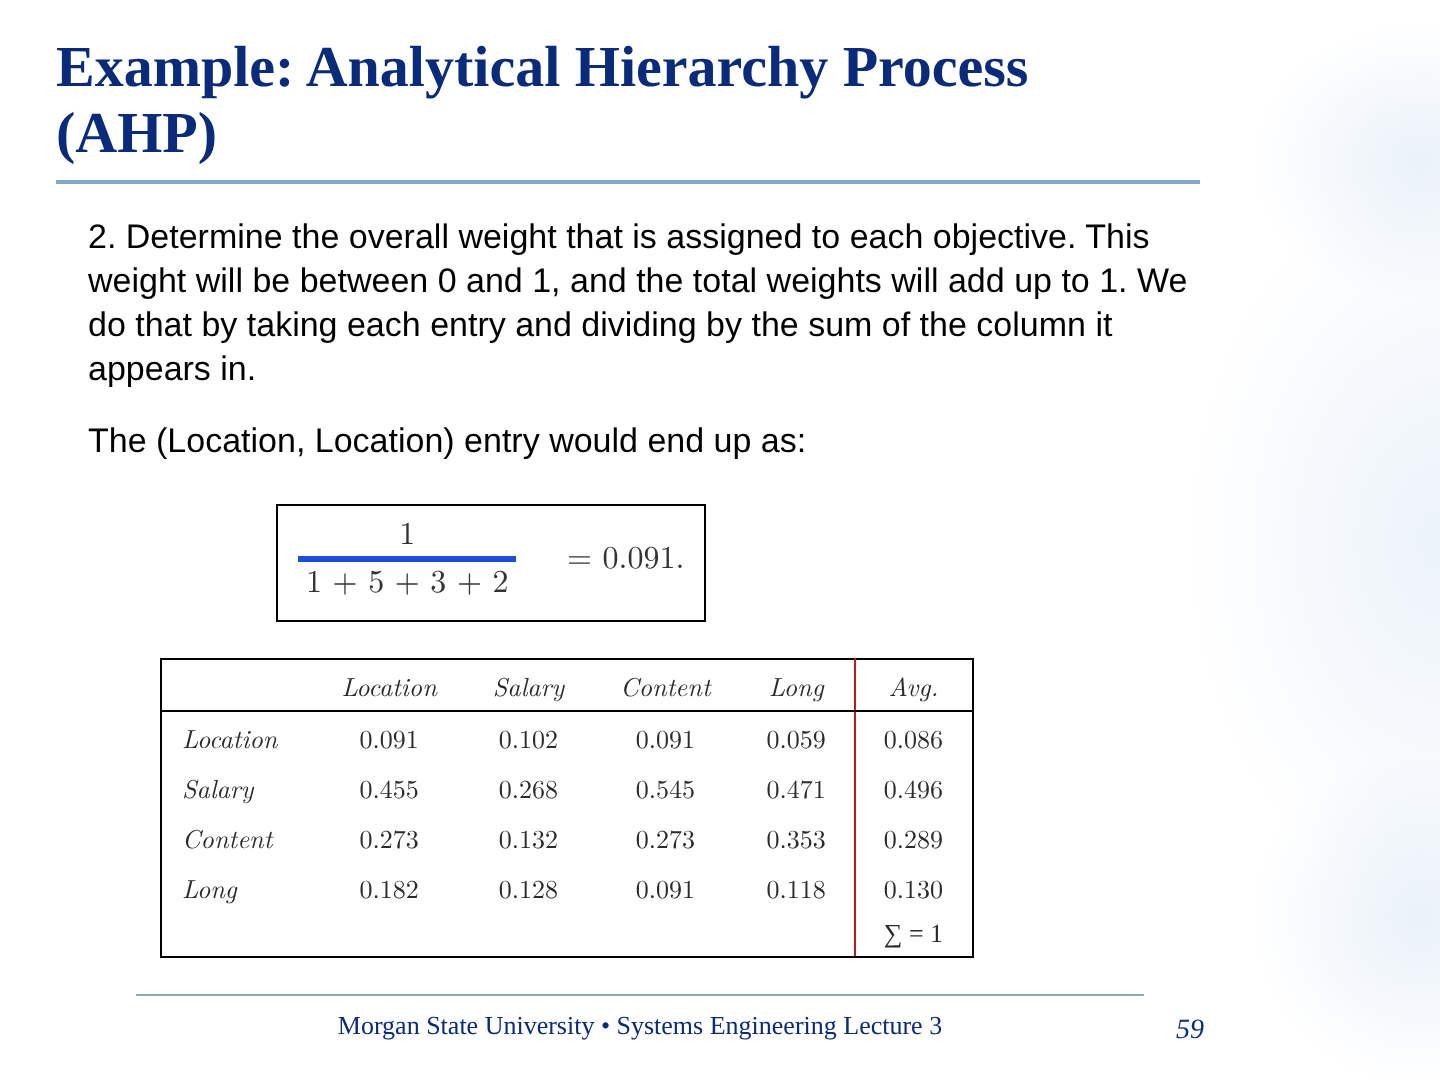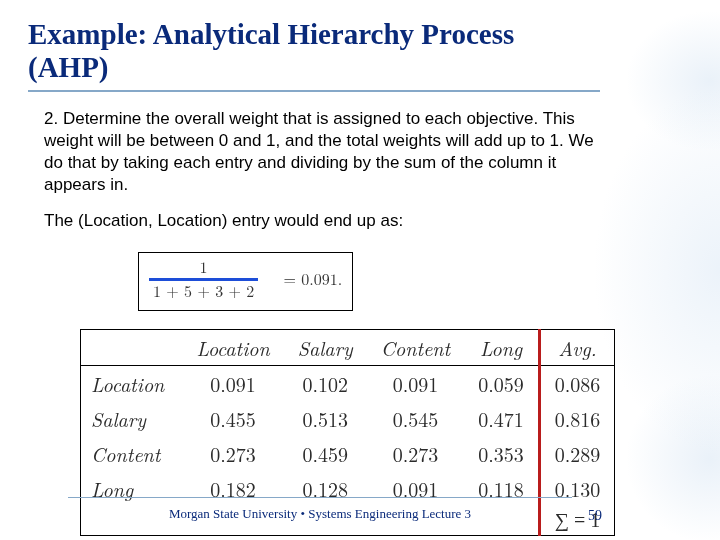--- a/index.html
+++ b/index.html
@@ -52,36 +52,36 @@
     display: inline-block;
     vertical-align: middle;
     text-align: center;
   }
   .frac .num { display:block; padding: 0 4px; }
   .frac .den { display:block; border-top: 3px solid #1d4ed8; padding: 2px 4px 0 4px; }
   .eq-eq { vertical-align: middle; margin-left: 20px; }
   .tbl-wrap {
     margin: 4px 0 0 52px;
     font-family: "Latin Modern Roman", "Times New Roman", serif;
-    font-size: 20px;
+    font-size: 13px;
     color: #2b2b2b;
   }
   table.ahp {
     border-collapse: collapse;
     border: 1px solid #000;
   }
   table.ahp th, table.ahp td {
     padding: 3px 14px;
     text-align: center;
     font-weight: normal;
   }
   table.ahp th { font-style: italic; }
   table.ahp td.rowlbl { text-align: left; font-style: italic; padding-left: 10px; padding-right: 18px; }
   table.ahp thead tr th { border-bottom: 1px solid #000; }
-  table.ahp .avg-col { border-left: 3px solid #b91c1c; }
+  table.ahp .avg-col { border-left: 1px solid #b91c1c; }
   table.ahp tbody tr:last-child td { border-bottom: 1px solid #000; }
   .sum-row td { padding-top: 4px; padding-bottom: 4px; }
   .sum-cell { border-left: 1px solid #000; font-family: "Times New Roman", serif; }
   .footer {
     position: absolute;
     left: 12px; right: 0; bottom: 18px;
     text-align: center;
   }
   .footer-line {
     margin: 0 56px 6px 56px;
@@ -91,20 +91,21 @@
     font-family: Garamond, "Times New Roman", serif;
     font-size: 13px;
     color: #0a2a7a;
   }
   .pagenum {
     position: absolute;
     right: 26px; bottom: 16px;
     font-family: Garamond, "Times New Roman", serif;
     font-size: 14px;
     color: #0a2a7a;
+    font-style: italic;
   }
 </style>
 </head>
 <body>
 
 <div class="bg-wash"></div>
 
 <div class="slide">
 
   <div class="title">Example: Analytical Hierarchy Process (AHP)</div>
@@ -139,29 +140,29 @@
           <td class="rowlbl">Location</td>
           <td>0.091</td>
           <td>0.102</td>
           <td>0.091</td>
           <td>0.059</td>
           <td class="avg-col">0.086</td>
         </tr>
         <tr>
           <td class="rowlbl">Salary</td>
           <td>0.455</td>
-          <td>0.513</td>
+          <td>0.268</td>
           <td>0.545</td>
           <td>0.471</td>
-          <td class="avg-col">0.816</td>
+          <td class="avg-col">0.496</td>
         </tr>
         <tr>
           <td class="rowlbl">Content</td>
           <td>0.273</td>
-          <td>0.459</td>
+          <td>0.132</td>
           <td>0.273</td>
           <td>0.353</td>
           <td class="avg-col">0.289</td>
         </tr>
         <tr>
           <td class="rowlbl">Long</td>
           <td>0.182</td>
           <td>0.128</td>
           <td>0.091</td>
           <td>0.118</td>

